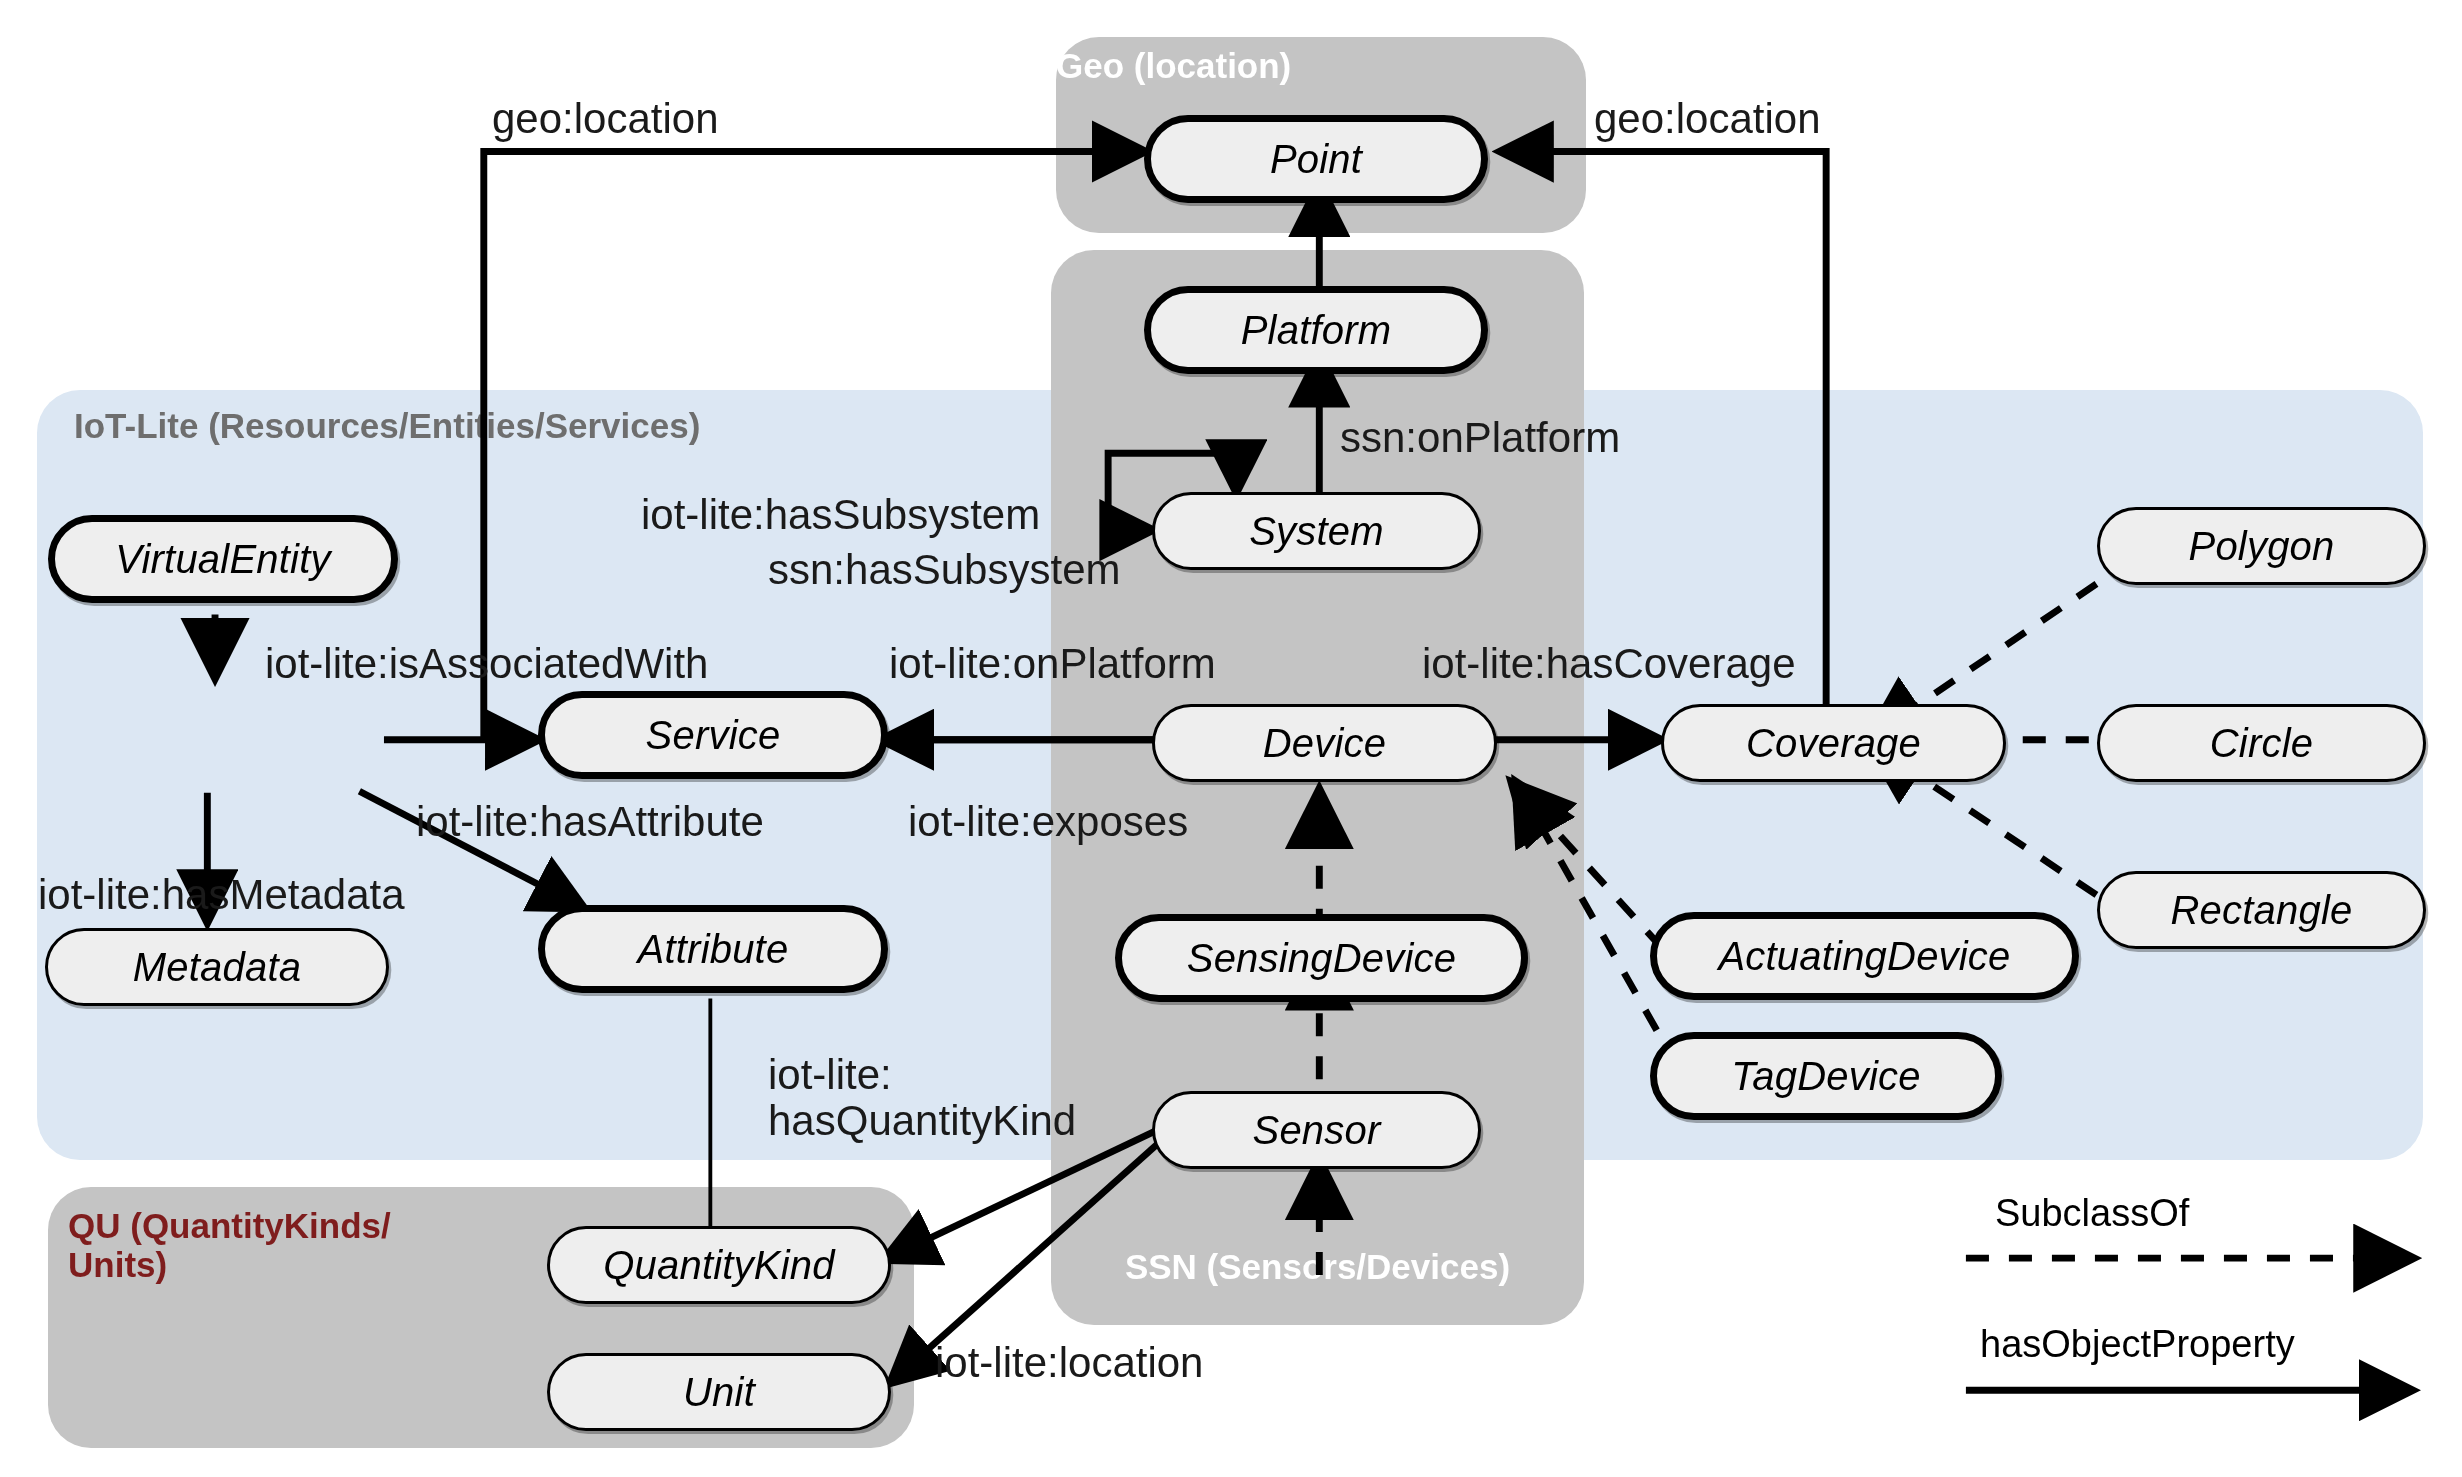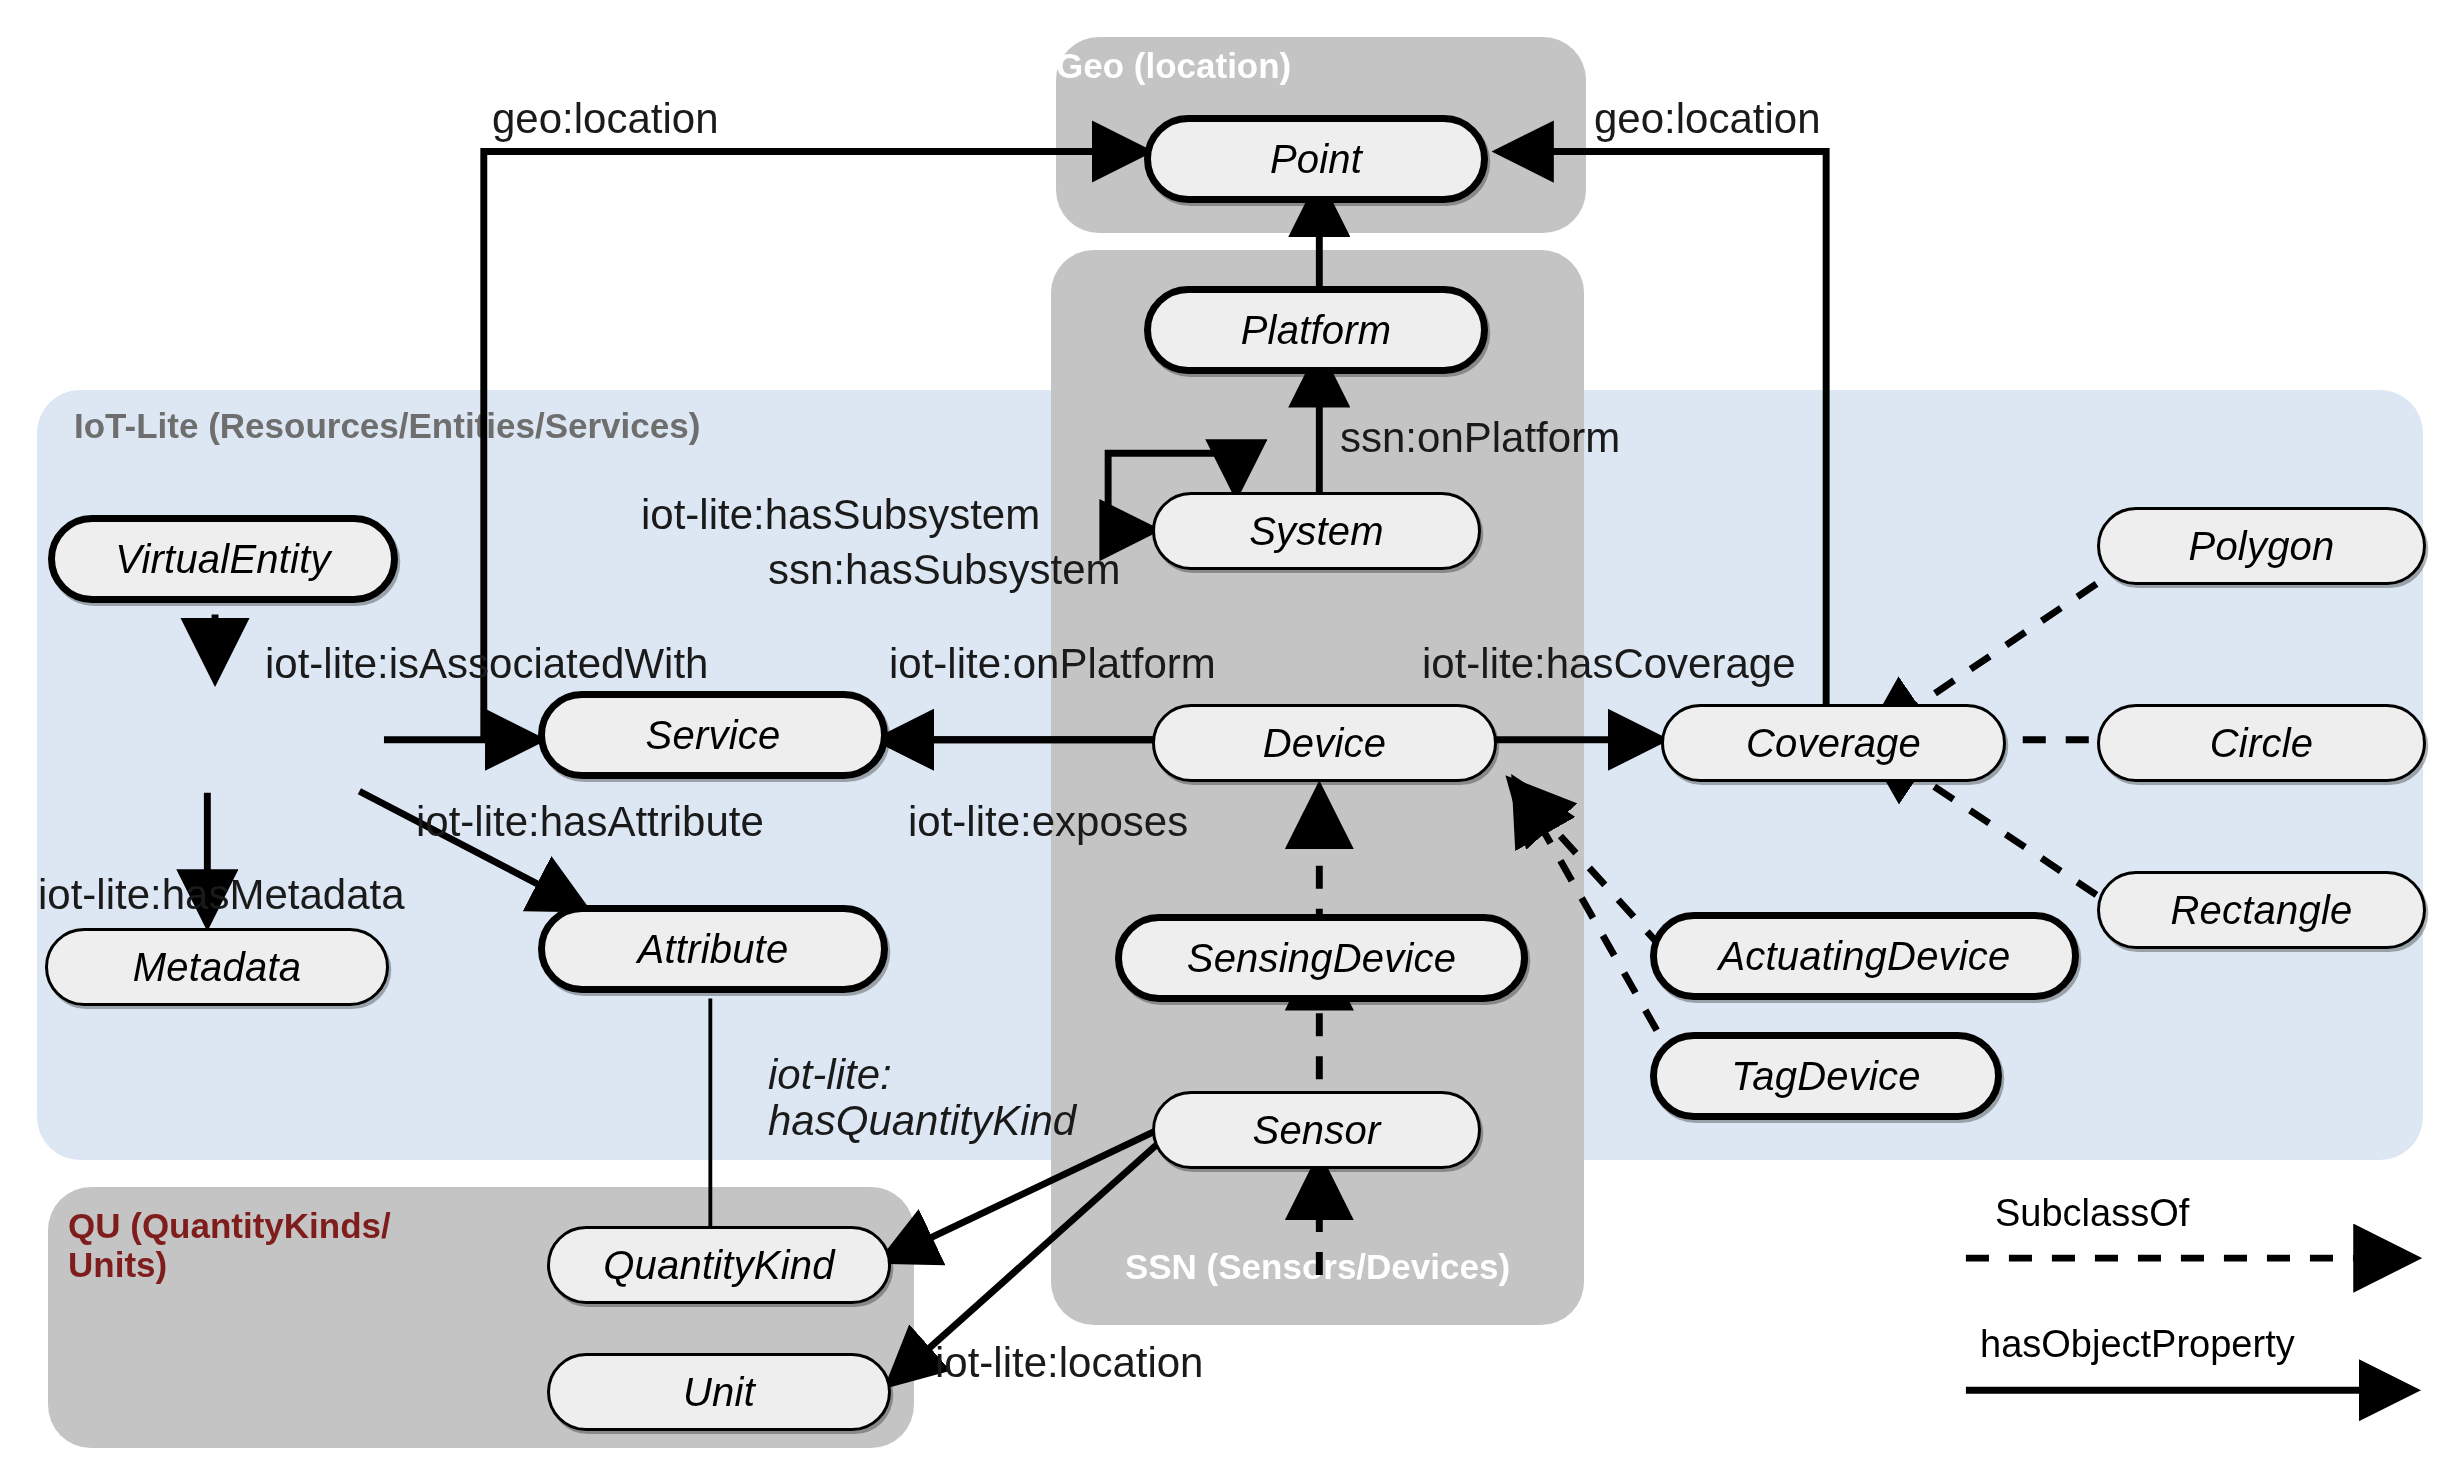--- a/index.html
+++ b/index.html
@@ -171,21 +171,21 @@
   <div class="edge-label" style="left:1594px;top:96px;">geo:location</div>
   <div class="edge-label" style="left:1340px;top:415px;">ssn:onPlatform</div>
   <div class="edge-label" style="left:641px;top:492px;">iot-lite:hasSubsystem</div>
   <div class="edge-label" style="left:768px;top:547px;">ssn:hasSubsystem</div>
   <div class="edge-label" style="left:265px;top:641px;">iot-lite:isAssociatedWith</div>
   <div class="edge-label" style="left:889px;top:641px;">iot-lite:onPlatform</div>
   <div class="edge-label" style="left:1422px;top:641px;">iot-lite:hasCoverage</div>
   <div class="edge-label" style="left:416px;top:799px;">iot-lite:hasAttribute</div>
   <div class="edge-label" style="left:908px;top:799px;">iot-lite:exposes</div>
   <div class="edge-label" style="left:38px;top:872px;">iot-lite:hasMetadata</div>
-  <div class="edge-label" style="left:768px;top:1052px;font-style:italic;">iot-lite:
+  <div class="edge-label" style="left:768px;top:1052px;">iot-lite:
 hasQuantityKind</div>
   <div class="edge-label" style="left:935px;top:1340px;">iot-lite:location</div>
 
   <div class="legend-label" style="left:1995px;top:1192px;">SubclassOf</div>
   <div class="legend-label" style="left:1980px;top:1323px;">hasObjectProperty</div>
 
 </div>
 
 
 </body></html>

